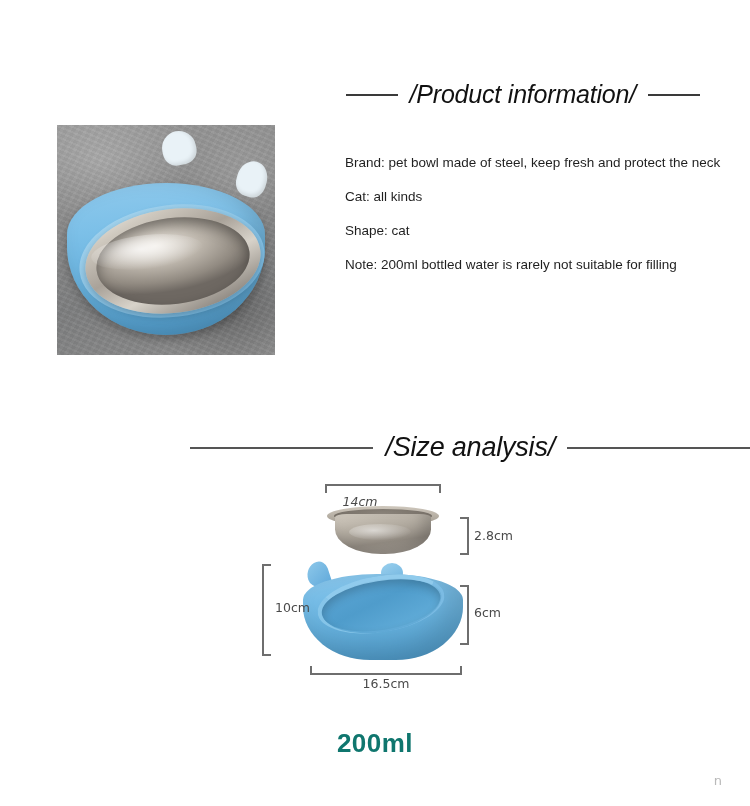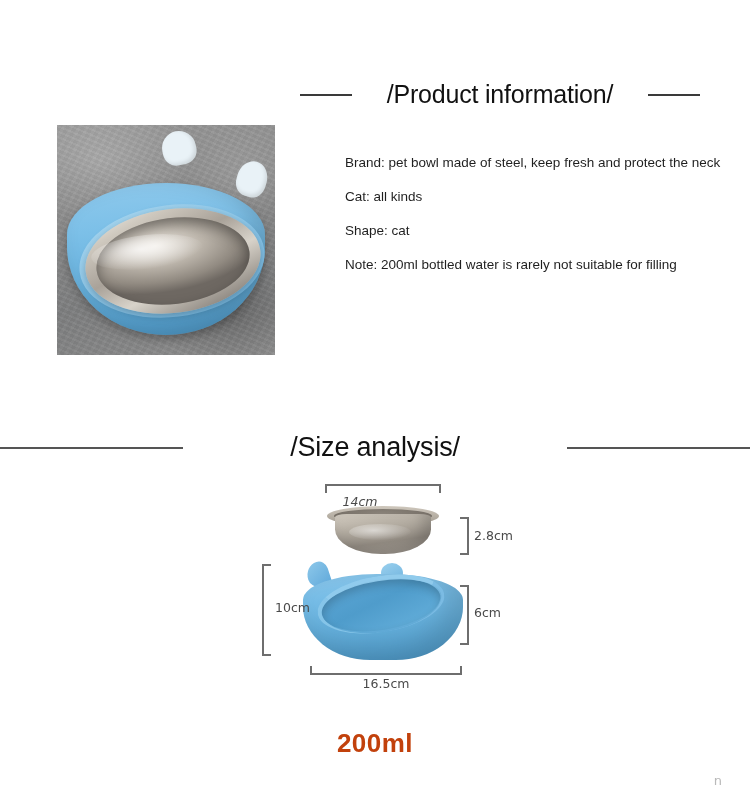--- a/index.html
+++ b/index.html
@@ -13,22 +13,23 @@
     color: #1a1a1a;
     position: relative;
     overflow: hidden;
   }
 
   
 
   .section-header {
     display: flex;
     align-items: center;
-    justify-content: space-between;
-    gap: 4px;
+    justify-content: flex-end;
+    gap: 12px;
+    font-style: italic;
   }
   .hdr-line {
     height: 2px;
     background: #3a3a3a;
     flex: 0 0 auto;
   }
   .hdr-title {
     font-size: 25px;
     font-weight: 400;
     color: #111;
@@ -291,21 +292,21 @@
     opacity: .9;
   }
 
   #volume-label {
     position: absolute;
     left: 0; top: 728px;
     width: 750px;
     text-align: center;
     font-size: 26px;
     font-weight: bold;
-    color: #c2410c;
+    color: #0f766e;
     letter-spacing: 0.5px;
   }
 
   #corner-mark {
     position: absolute;
     right: 28px;
     bottom: 18px;
     font-size: 13px;
     color: #b9b9b9;
     font-family: "DejaVu Sans", sans-serif;

